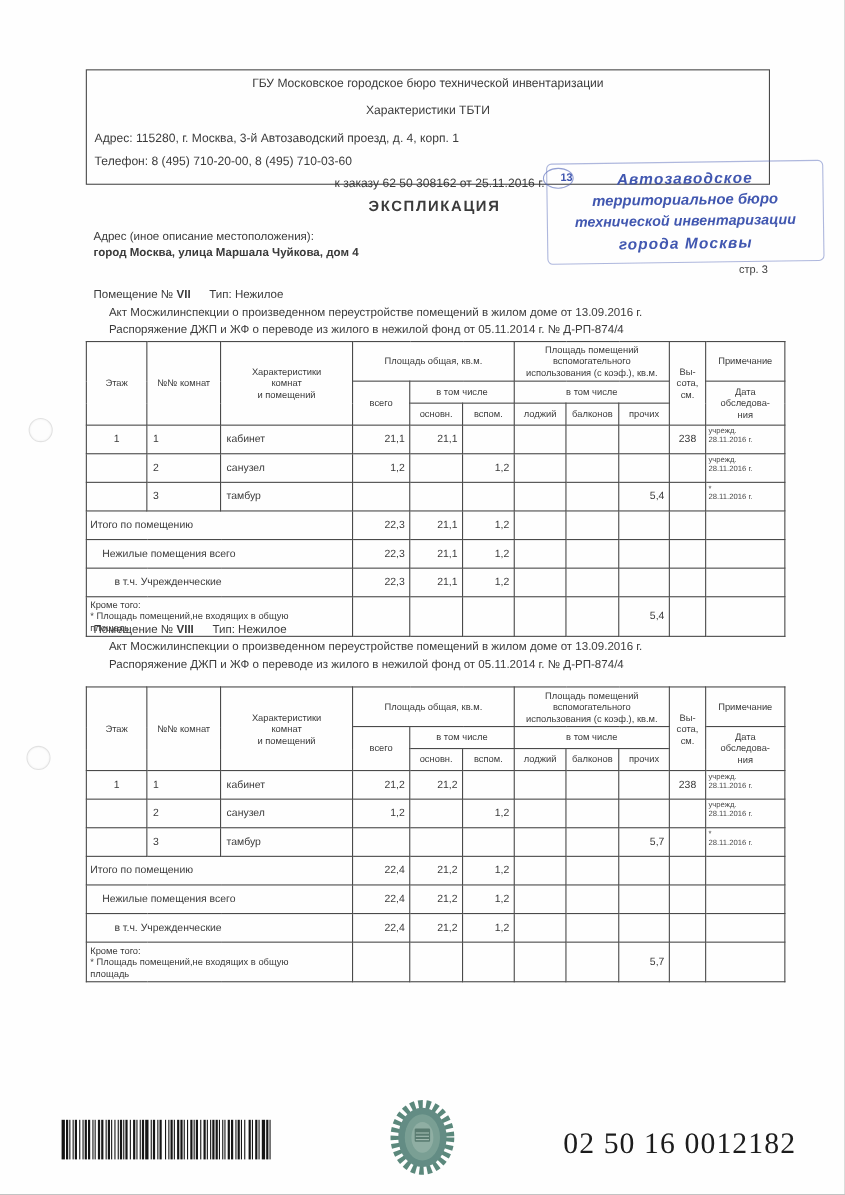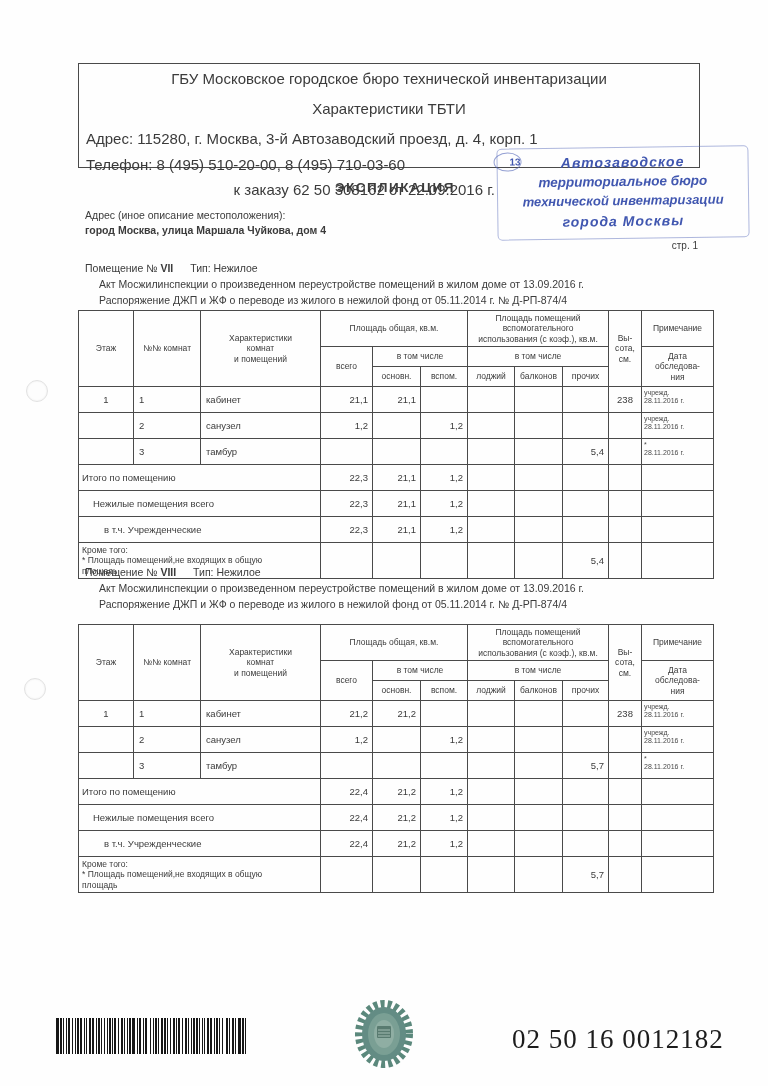--- a/index.html
+++ b/index.html
@@ -8,21 +8,21 @@
   .page {
     position:relative; width:768px; height:1086px; background:#fefefe;
     color:#3b3b3b; overflow:hidden; margin:0 auto;
   }
   
   .punch { position:absolute; width:22px; height:22px; border-radius:50%;
     border:1px solid #e2e2e2; background:#fdfdfd; box-shadow: inset 0 0 2px #eee; }
   
   .header-box {
     position:absolute; left:78px; top:63px; width:622px; height:105px;
-    border:1px solid #4a4a4a; font-size:15px; padding-top:6px;
+    border:1px solid #4a4a4a; font-size:11px; padding-top:6px;
   }
   .hb-center { text-align:center; margin-bottom:13px; }
   .hb-left { padding-left:7px; margin-bottom:9px; }
   .hb-right { text-align:right; padding-right:204px; margin-top:-1px; }
   
   .stamp {
     position:absolute; left:497px; top:147px; width:252px; height:92px;
     transform:rotate(-0.8deg);
     border:1.5px solid rgba(77,97,181,0.45); border-radius:5px;
     color:#4157b0; font-weight:bold; font-style:italic; text-align:center;
@@ -83,40 +83,40 @@
 
 <div class="page">
 
   <div class="punch" style="left:26px; top:380px;"></div>
   <div class="punch" style="left:24px; top:678px;"></div>
 
   <div class="header-box">
     <div class="hb-center">ГБУ Московское городское бюро технической инвентаризации</div>
     <div class="hb-center">Характеристики ТБТИ</div>
     <div class="hb-left">Адрес: 115280, г. Москва, 3-й Автозаводский проезд, д. 4, корп. 1</div>
-    <div class="hb-left">Телефон: 8 (495) 510-20-00, 8 (495) 710-03-60</div>
-    <div class="hb-right">к заказу 62 50 308162 от 22.09.2016 г.</div>
+    <div class="hb-left">Телефон: 8 (495) 710-20-00, 8 (495) 710-03-60</div>
+    <div class="hb-right">к заказу 62 50 308162 от 25.11.2016 г.</div>
   </div>
 
   <div class="stamp">
     <div class="stamp-num">13</div>
     <div class="l1">Автозаводское</div>
     <div class="l2">территориальное бюро</div>
     <div class="l3">технической инвентаризации</div>
     <div class="l4">города Москвы</div>
   </div>
 
   <div class="doc-title">ЭКСПЛИКАЦИЯ</div>
 
   <div class="location">
     <div>Адрес (иное описание местоположения):</div>
     <div class="val">город Москва, улица Маршала Чуйкова, дом 4</div>
   </div>
 
-  <div class="page-label">стр. 1</div>
+  <div class="page-label">стр. 3</div>
 
   <div class="section-head" style="top:261px;">
     <div class="line1">
       <span>Помещение №</span>
       <span class="num">VII</span>
       <span class="typ">Тип: Нежилое</span>
     </div>
     <div class="sub">Акт Мосжилинспекции о произведенном переустройстве помещений в жилом доме от 13.09.2016 г.</div>
     <div class="sub">Распоряжение ДЖП и ЖФ о переводе из жилого в нежилой фонд от 05.11.2014 г. № Д-РП-874/4</div>
   </div>

